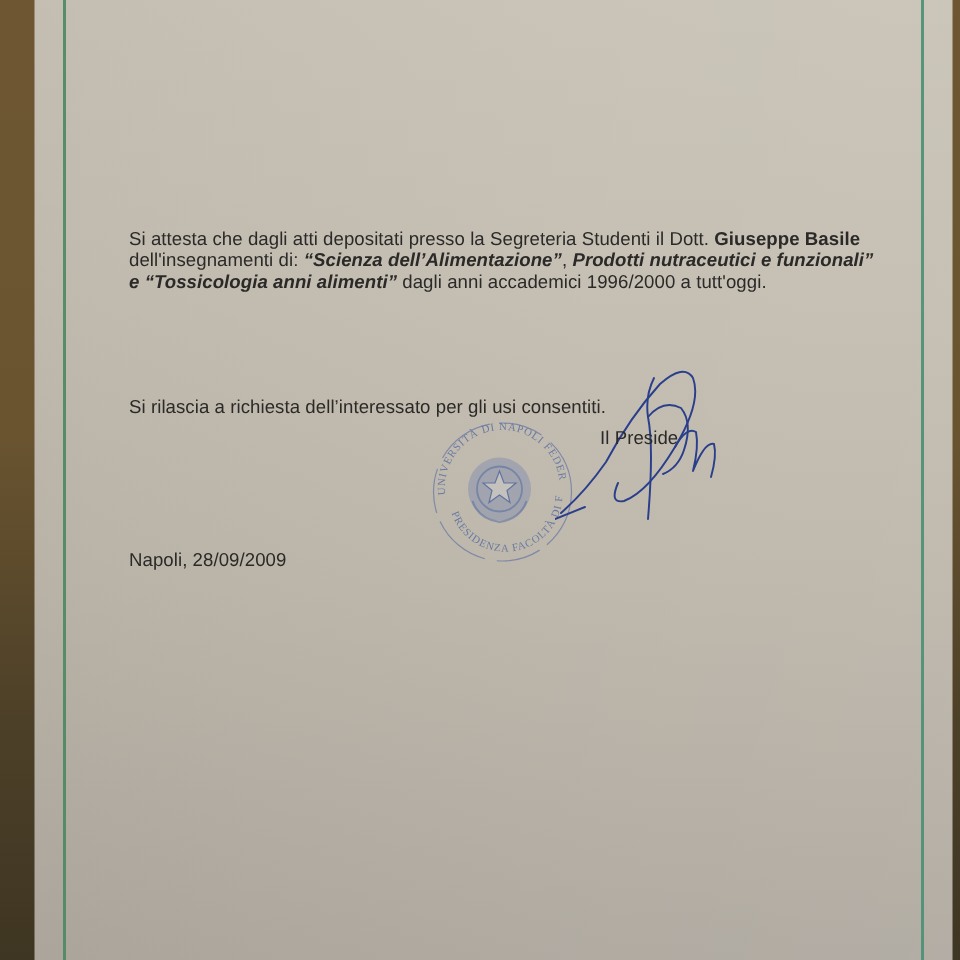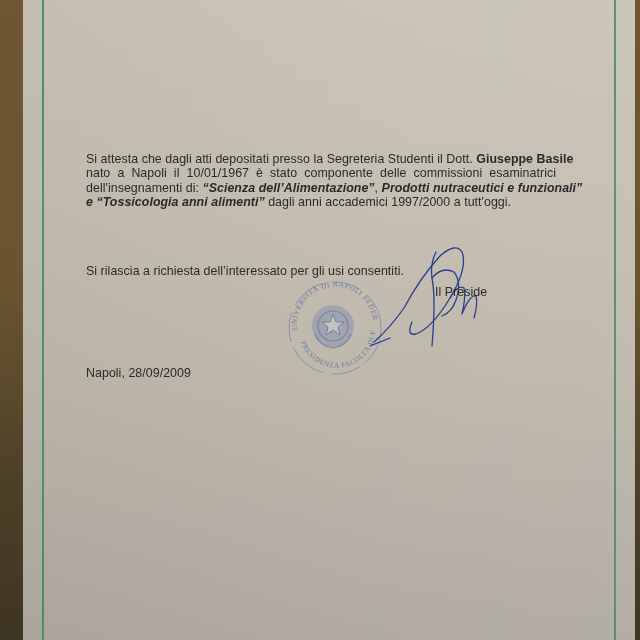--- a/index.html
+++ b/index.html
@@ -71,21 +71,21 @@
     .para2 {
       left: 86px;
       top: 240px;
       white-space: nowrap;
       margin-top: 24px;
     }
     .preside {
       left: 400px;
       top: 285px;
       width: 122px;
-      text-align: center;
+      text-align: left;
       white-space: nowrap;
     }
     .preside .line { display: block; }
     .date {
       left: 86px;
       top: 366px;
       white-space: nowrap;
       text-align: right;
     }
 
@@ -108,23 +108,22 @@
 <body>
 
 <div class="scene">
   <div class="paper">
     <div class="border-line border-left"></div>
     <div class="border-line border-right"></div>
   </div>
 
   <div class="text-block para1">
     <span class="line"><span>Si attesta che dagli atti depositati presso la Segreteria Studenti il Dott. </span><span class="bold">Giuseppe Basile</span></span>
-    <span class="line">nato a Napoli il 10/01/1967 è stato componente delle commissioni esaminatrici</span>
     <span class="line"><span>dell'insegnamenti di: </span><span class="bi">“Scienza dell’Alimentazione”</span><span>, </span><span class="bi">Prodotti nutraceutici e funzionali”</span></span>
-    <span class="line last"><span class="bi">e “Tossicologia anni alimenti”</span><span>  dagli anni accademici 1997/2000  a tutt'oggi.</span></span>
+    <span class="line last"><span class="bi">e “Tossicologia anni alimenti”</span><span>  dagli anni accademici 1996/2000  a tutt'oggi.</span></span>
   </div>
 
   <div class="text-block para2">Si rilascia a richiesta dell’interessato per gli usi consentiti.</div>
 
   <svg class="stamp" viewBox="0 0 104 100" xmlns="http://www.w3.org/2000/svg">
     <defs>
       <path id="stampTop" d="M 14 54 A 38 38 0 0 1 90 44"></path>
       <path id="stampBottom" d="M 18 66 A 38 38 0 0 0 92 54"></path>
     </defs>
     <g fill="none" stroke="#6a7aa6" stroke-width="0.8" opacity="0.75">

